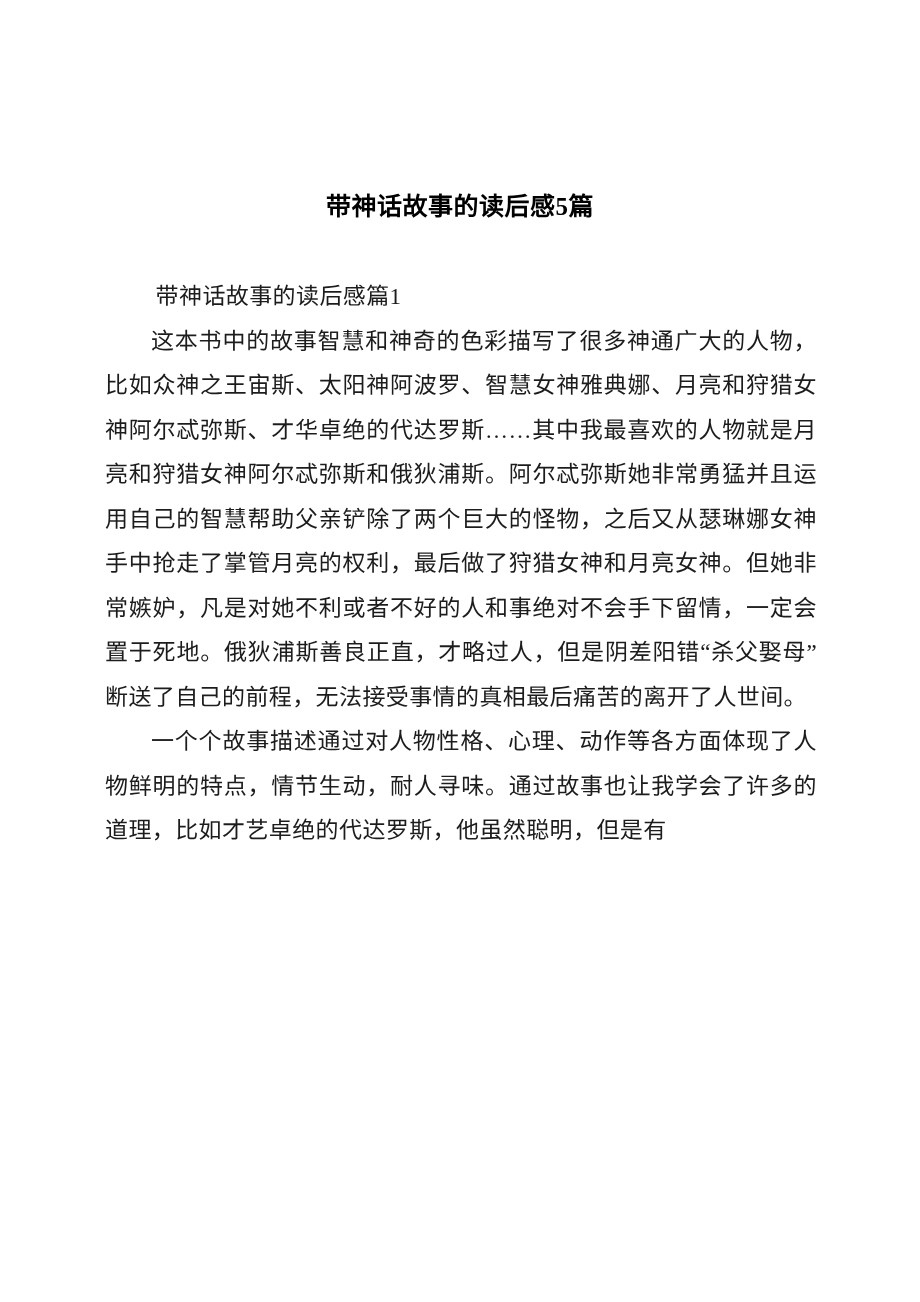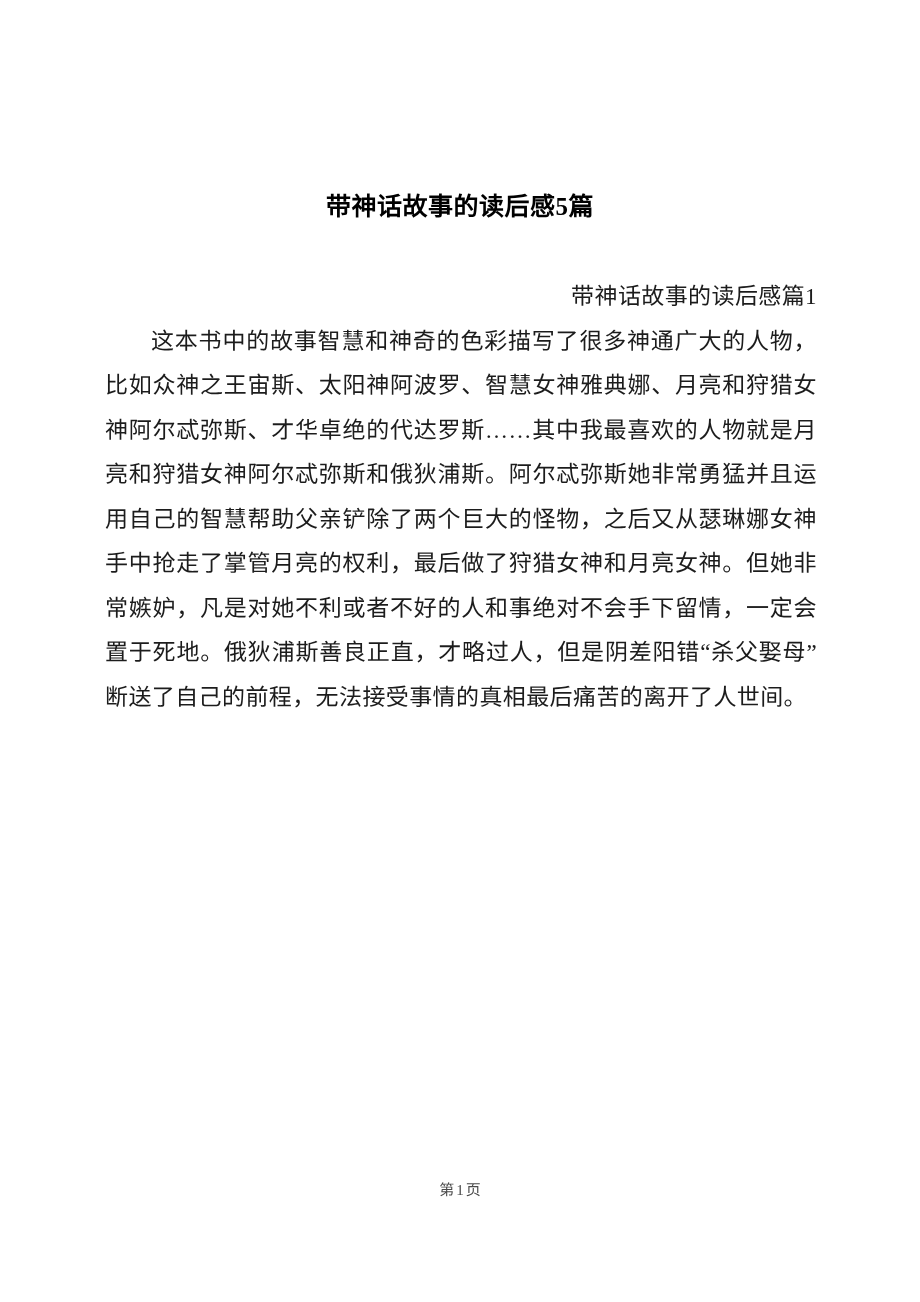--- a/index.html
+++ b/index.html
@@ -47,21 +47,21 @@
     color: #1c1c1c;
     margin: 0;
     letter-spacing: 0.4px;
     font-family: "Liberation Serif", "DejaVu Serif", serif;
   }
   .para.indent {
     text-indent: 2em;
   }
   .para.section-label {
     text-indent: 2.2em;
-    text-align: right;
+    text-align: left;
   }
   .page-footer {
     position: absolute;
     left: 0;
     top: 1178px;
     width: 920px;
     text-align: center;
     font-size: 15px;
     color: #4a4a4a;
     font-family: "Liberation Serif", "DejaVu Serif", serif;
@@ -77,20 +77,18 @@
 
   <div class="doc-title">带神话故事的读后感5篇</div>
 
   <div class="body-area">
 
     <p class="para section-label">带神话故事的读后感篇1</p>
 
 
     <p class="para indent">这本书中的故事智慧和神奇的色彩描写了很多神通广大的人物，比如众神之王宙斯、太阳神阿波罗、智慧女神雅典娜、月亮和狩猎女神阿尔忒弥斯、才华卓绝的代达罗斯……其中我最喜欢的人物就是月亮和狩猎女神阿尔忒弥斯和俄狄浦斯。阿尔忒弥斯她非常勇猛并且运用自己的智慧帮助父亲铲除了两个巨大的怪物，之后又从瑟琳娜女神手中抢走了掌管月亮的权利，最后做了狩猎女神和月亮女神。但她非常嫉妒，凡是对她不利或者不好的人和事绝对不会手下留情，一定会置于死地。俄狄浦斯善良正直，才略过人，但是阴差阳错“杀父娶母”断送了自己的前程，无法接受事情的真相最后痛苦的离开了人世间。</p>
 
+    <p class="para indent">一个个故事描述通过对人物性格、心理、动作等各方面体现了人物鲜明的特点，情节生动，耐人寻味。通过故事也让我学会了许多的道理，比如才艺卓绝的代达罗斯，他虽然聪明，但是有</p>
 
   </div>
 
-  <div class="page-footer">
-    <span class="pf-prefix">第</span><span class="pf-num">1</span><span class="pf-suffix">页</span>
-  </div>
 
 </div>
 
 </body></html>

